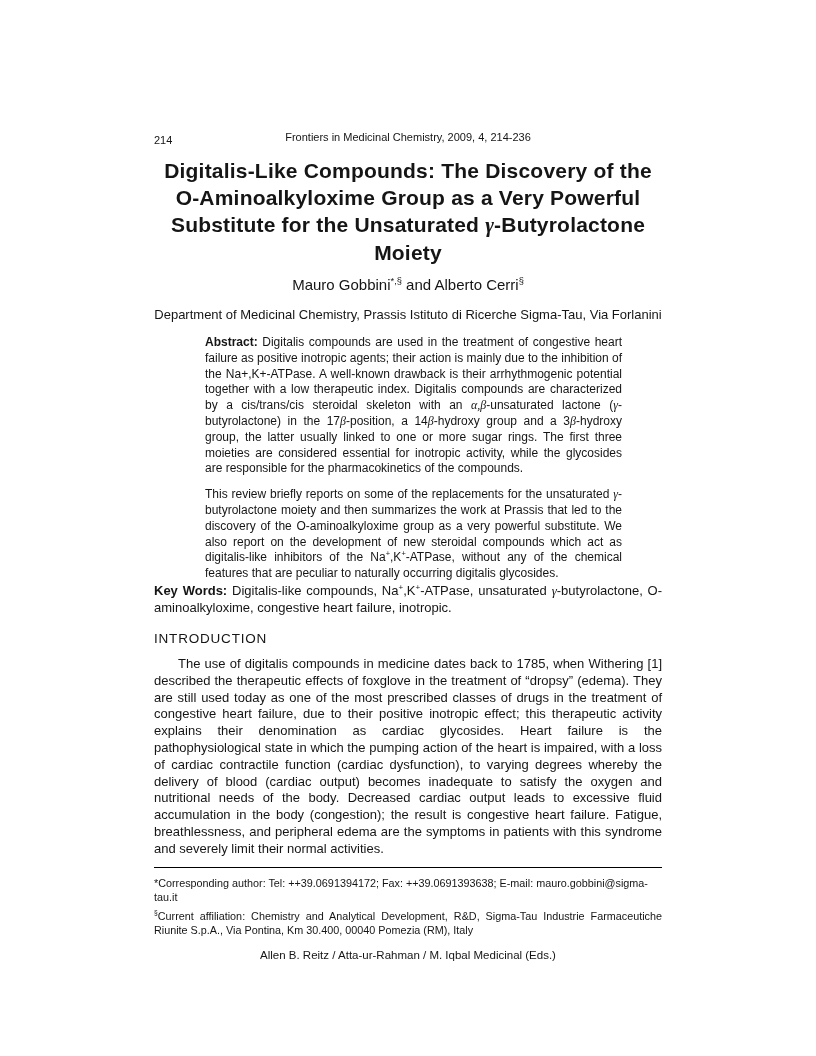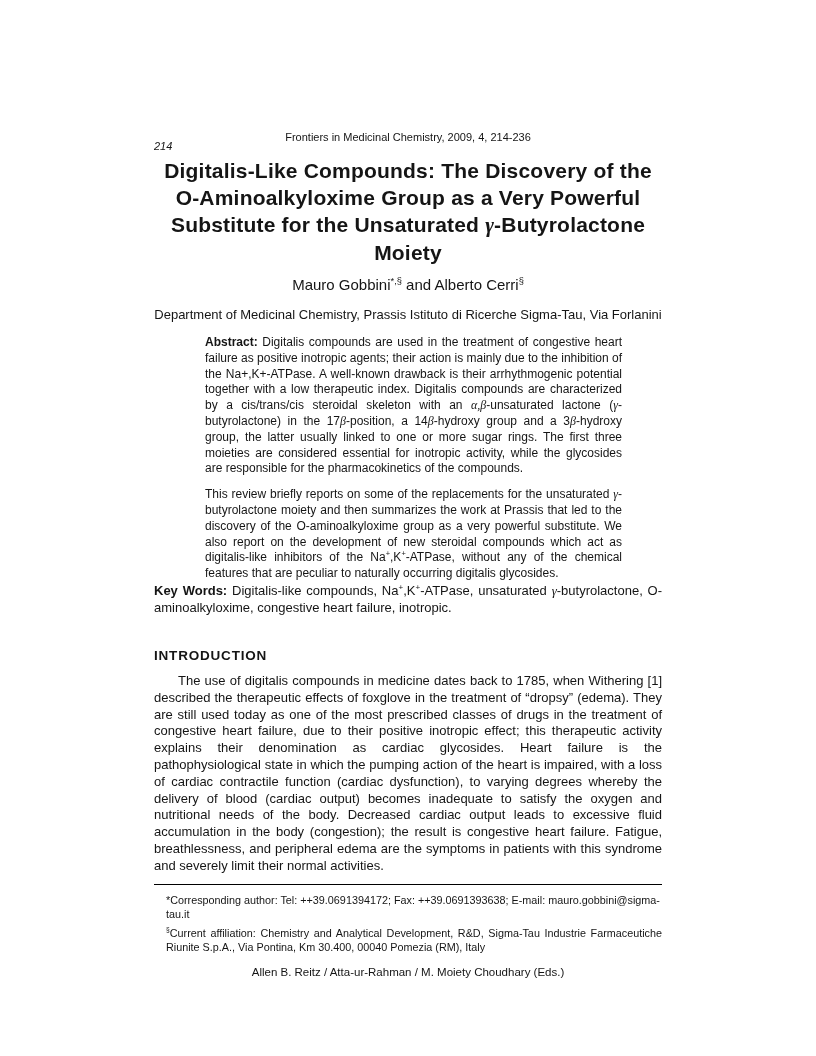--- a/index.html
+++ b/index.html
@@ -17,21 +17,21 @@
     left: 154px;
     top: 130px;
     width: 508px;
   }
   .running-header {
     position: relative;
     font-size: 11px;
     height: 14px;
     line-height: 14px;
   }
-  .page-number { position: absolute; left: 0; top: 9px; font-style: italic; }
+  .page-number { position: absolute; left: 0; top: 3px; }
   .journal-ref { text-align: center; }
   .article-title {
     margin-top: 13px;
     text-align: center;
     font-weight: bold;
     font-size: 21px;
     line-height: 27px;
     letter-spacing: 0.2px;
   }
   .authors {
@@ -54,43 +54,42 @@
     line-height: 15.8px;
     text-align: justify;
   }
   .abstract .para + .para { margin-top: 10px; }
   .keywords {
     font-size: 13px;
     line-height: 17.5px;
     text-align: justify;
   }
   .section-heading {
-    margin-top: 31px;
+    margin-top: 14px;
     font-size: 13.5px;
-    font-weight: bold;
+    font-weight: normal;
     letter-spacing: 0.8px;
   }
   .body-para {
     margin-top: 10px;
     font-size: 13px;
     line-height: 16.8px;
     text-align: justify;
     text-indent: 24px;
   }
   .footnote-rule {
     margin-top: 9px;
     border: none;
     border-top: 1.6px solid #000000;
     width: 100%;
   }
   .footnote {
     margin-top: 5px;
     font-size: 10.8px;
     line-height: 14px;
-    margin-left: 12px;
   }
   .footnote.justified { text-align: justify; }
   .page-footer {
     margin-top: 11px;
     text-align: center;
     font-size: 11.5px;
     line-height: 15px;
   }
   sup { font-size: 0.62em; line-height: 0; }
   i { font-family: "Liberation Serif", serif; font-style: italic; }
@@ -130,17 +129,17 @@
     <div class="section-heading">INTRODUCTION</div>
 
     <div class="body-para">The use of digitalis compounds in medicine dates back to 1785, when Withering [1] described the therapeutic effects of foxglove in the treatment of “dropsy” (edema). They are still used today as one of the most prescribed classes of drugs in the treatment of congestive heart failure, due to their positive inotropic effect; this therapeutic activity explains their denomination as cardiac glycosides. Heart failure is the pathophysiological state in which the pumping action of the heart is impaired, with a loss of cardiac contractile function (cardiac dysfunction), to varying degrees whereby the delivery of blood (cardiac output) becomes inadequate to satisfy the oxygen and nutritional needs of the body. Decreased cardiac output leads to excessive fluid accumulation in the body (congestion); the result is congestive heart failure. Fatigue, breathlessness, and peripheral edema are the symptoms in patients with this syndrome and severely limit their normal activities.</div>
 
     <hr class="footnote-rule">
 
     <div class="footnote">*Corresponding author: Tel: ++39.0691394172; Fax: ++39.0691393638; E-mail: mauro.gobbini@sigma-tau.it</div>
     <div class="footnote justified"><sup>§</sup>Current affiliation: Chemistry and Analytical Development, R&amp;D, Sigma-Tau Industrie Farmaceutiche Riunite S.p.A., Via Pontina, Km 30.400, 00040 Pomezia (RM), Italy</div>
 
     <div class="page-footer">
-      <div>Allen B. Reitz / Atta-ur-Rahman / M. Moiety Choudhary (Eds.)</div>
+      <div>Allen B. Reitz / Atta-ur-Rahman / M. Iqbal Medicinal (Eds.)</div>
     </div>
 
   </div>
 </div>
 
 </body></html>

